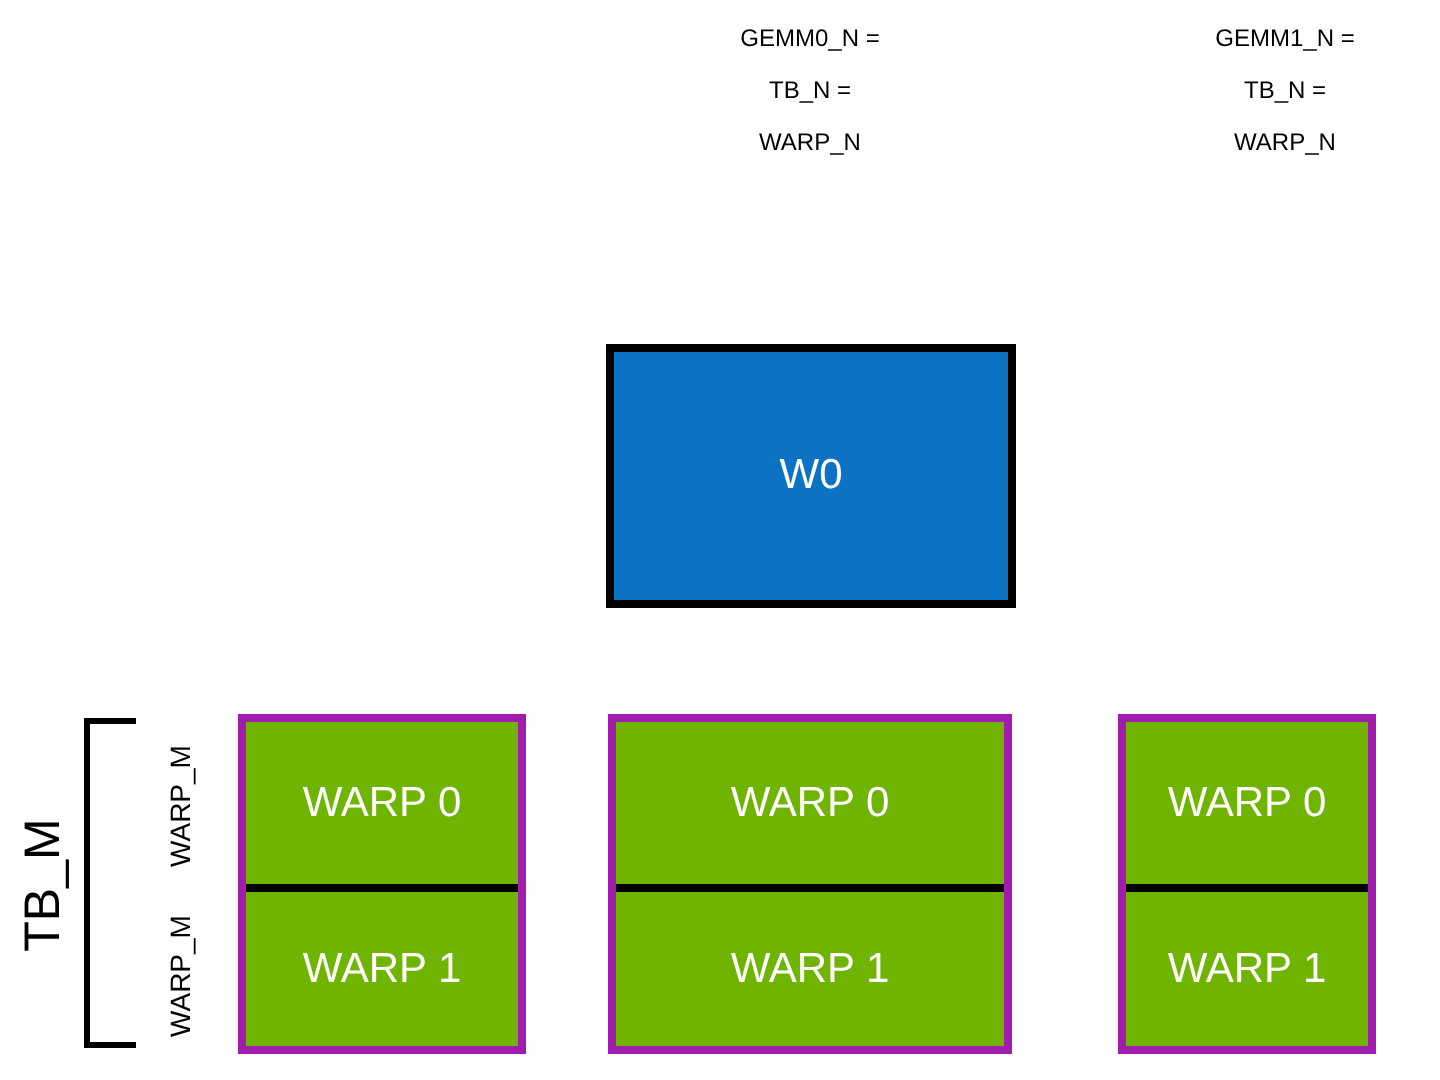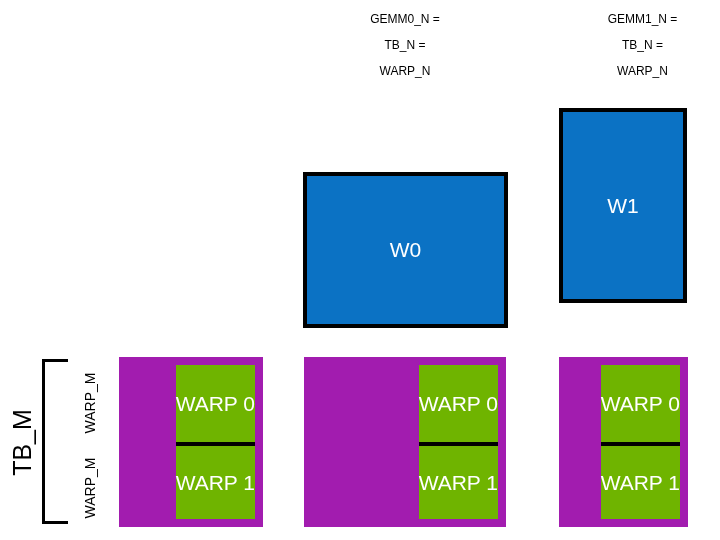--- a/index.html
+++ b/index.html
@@ -40,32 +40,31 @@
     display: flex;
     align-items: center;
     justify-content: center;
     color: #ffffff;
     font-size: 21px;
     font-family: "Liberation Sans", sans-serif;
   }
   .block.blue  { background: #0b72c4; }
 
   
-  #warp-block-w0 { left: 303px; top: 172px; width: 205px; height: 156px; }
+  #warp-block-w0 { left: 303px; top: 172px; width: 205px; height: 132px; }
   #warp-block-w1 { left: 559px; top: 108px; width: 128px; height: 195px; }
 
   
   .tb-column {
     position: absolute;
     box-sizing: border-box;
-    border: 8px solid #a21caf;
+    border: 4px solid #a21caf;
     display: flex;
     flex-direction: column;
     background: #a21caf;
-    align-items: flex-end;
   }
   .tb-cell {
     flex: 1 1 50%;
     display: flex;
     align-items: center;
     justify-content: center;
     color: #ffffff;
     font-size: 21px;
     font-family: "Liberation Sans", sans-serif;
     background: #6fb400;
@@ -130,23 +129,20 @@
 WARP_N</div>
 
   <div class="col-header" id="header-gemm1">GEMM1_N =
 TB_N =
 WARP_N</div>
 
   <div class="block blue" id="warp-block-w0">
     <span>W0</span>
   </div>
 
-  <div class="block blue" id="warp-block-w1">
-    <span>W1</span>
-  </div>
 
   <div class="vlabel" id="label-tb-m">TB_M</div>
 
   <div id="tb-m-bracket"></div>
 
   <div class="vlabel" id="label-warp-m-0">WARP_M</div>
 
   <div class="vlabel" id="label-warp-m-1">WARP_M</div>
 
   <div class="tb-column" id="tb-column-0">

